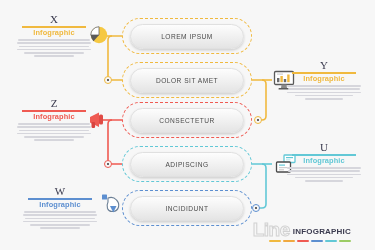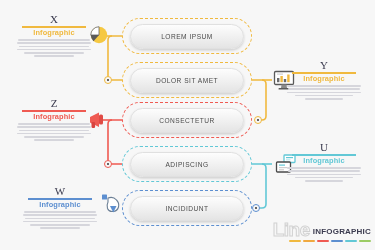--- a/index.html
+++ b/index.html
@@ -50,21 +50,21 @@
   .tblock .rule{height:1.5px;background:var(--c);margin:0 14px 1.5px 14px;}
   .tblock .sub{
     font-size:7.4px;font-weight:bold;color:var(--c);letter-spacing:0.1px;
     line-height:8px;margin-bottom:2px;
   }
   .tblock .body{padding:0 4px;}
   .tblock .body i{
     display:block;height:1.6px;background:#d6d6dc;margin:0 auto 1.7px auto;border-radius:1px;
   }
   
-  #logo{position:absolute;right:4px;bottom:8px;text-align:right;margin-top:8px;}
+  #logo{position:absolute;right:24px;bottom:8px;text-align:right;margin-top:8px;}
   .logo-row{display:flex;align-items:flex-end;justify-content:flex-end;gap:3px;}
   .logo-line{
     font-size:19px;line-height:17px;font-weight:bold;color:transparent;
     -webkit-text-stroke:1px #d2d2d2;letter-spacing:-0.5px;
     font-family:"Liberation Sans",sans-serif;
   }
   .logo-info{font-size:8px;font-weight:bold;color:#3b3b4f;letter-spacing:0.2px;padding-bottom:1.5px;}
   .logo-dashes{display:flex;gap:2px;justify-content:flex-end;margin-top:2.5px;}
   .logo-dashes i{display:block;width:12px;height:2px;border-radius:1px;}
 </style>

